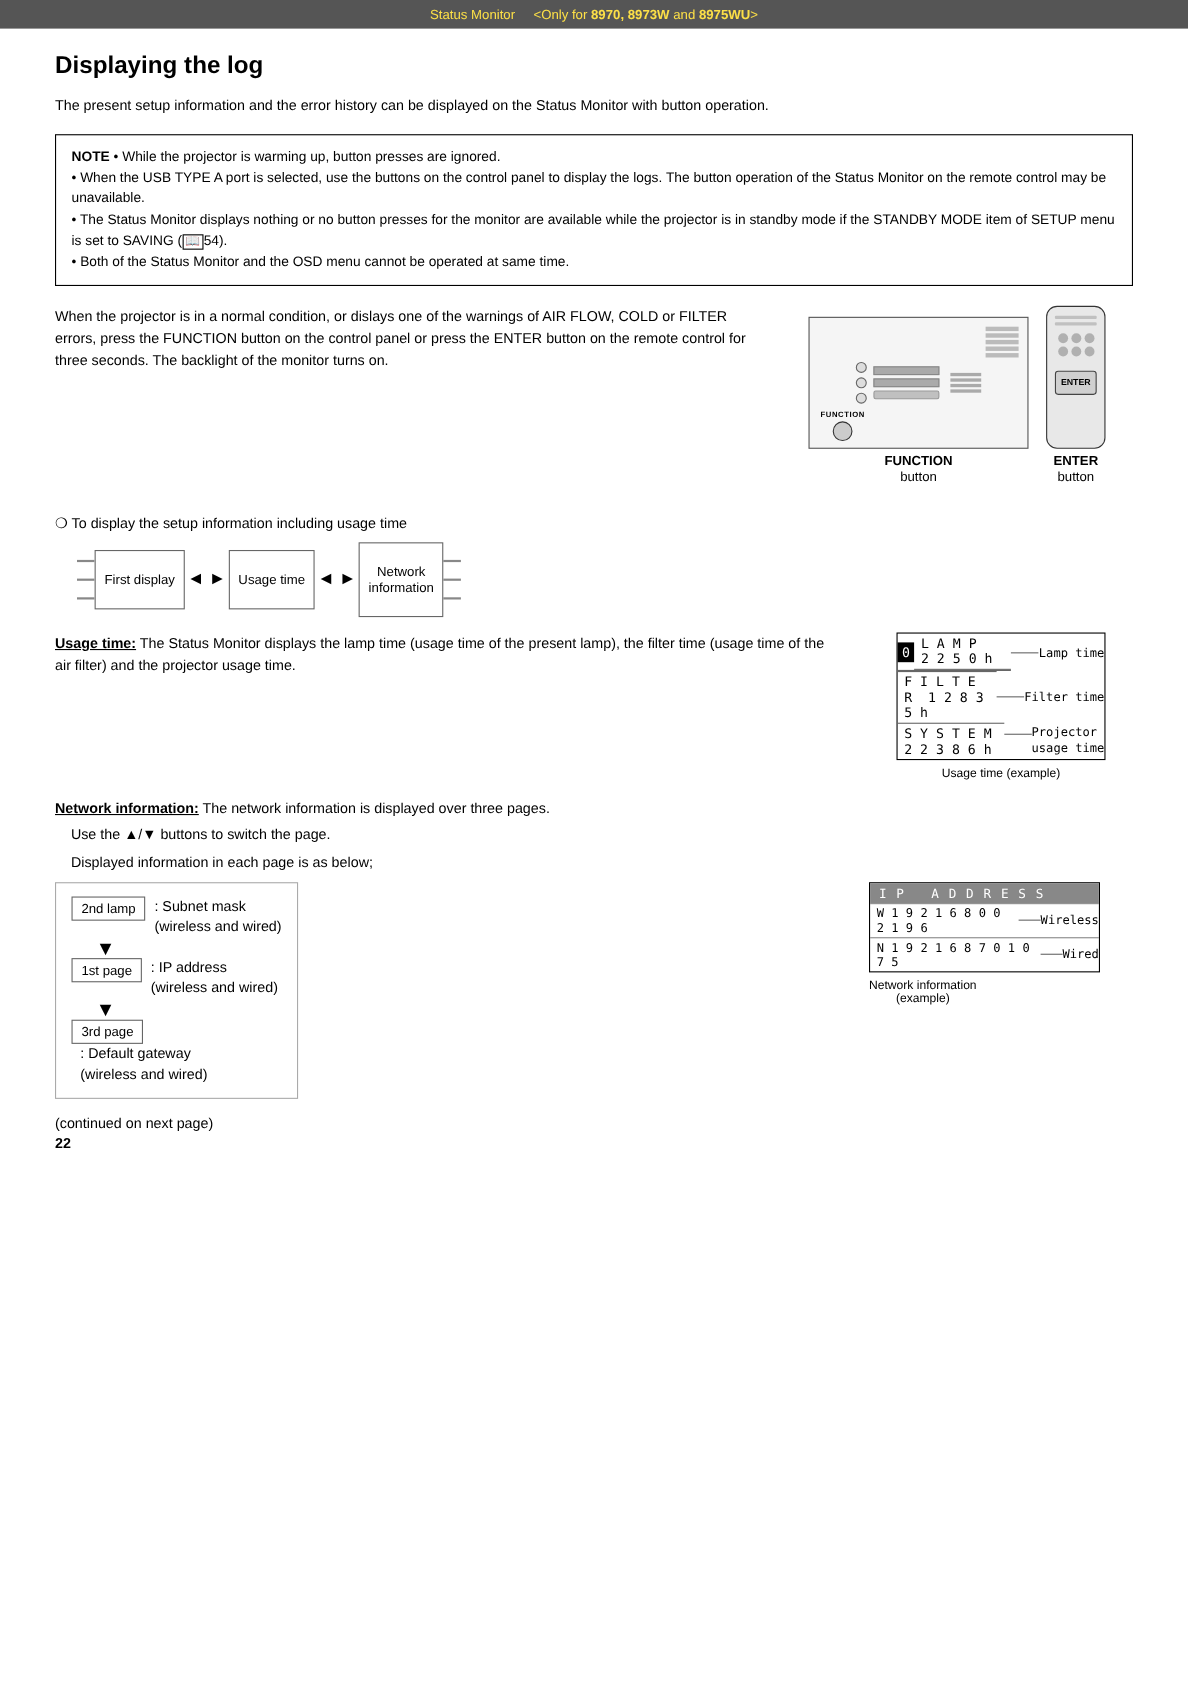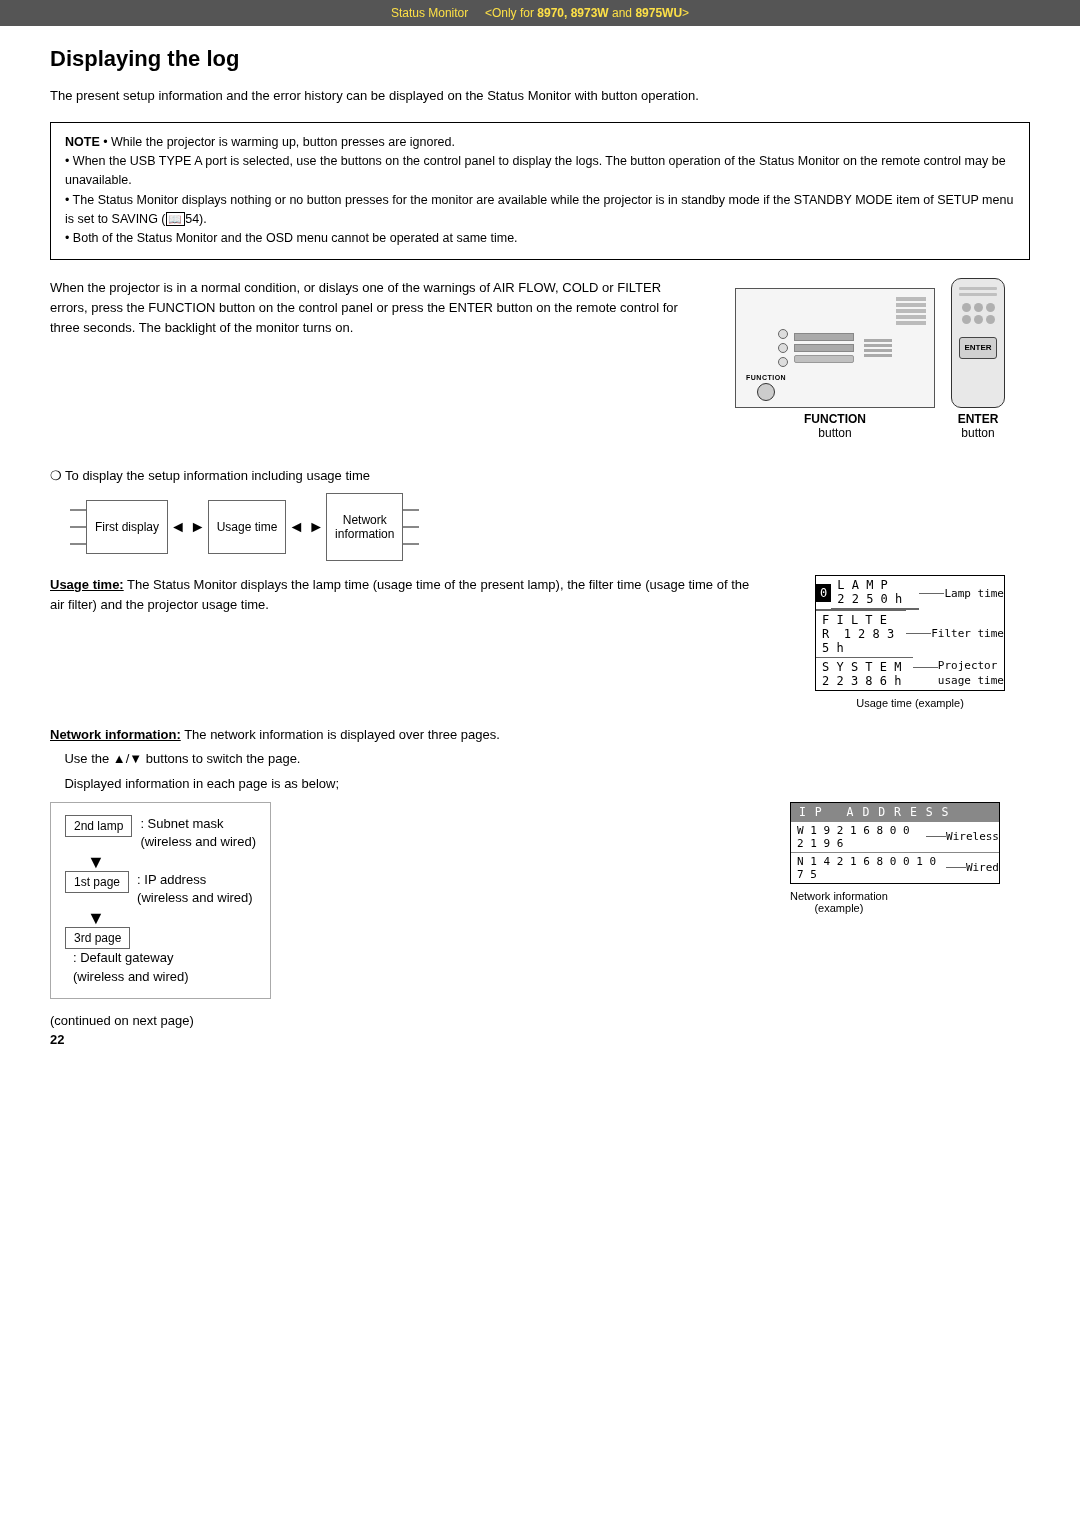--- a/index.html
+++ b/index.html
@@ -407,21 +407,21 @@
 
           <div class="ip-row-wrapper" style="display:flex;flex-direction:row;align-items:center;border-top:1px solid #888;">
             <div style="font-family:monospace;font-size:11px;padding:2px 6px;flex:1;">W 1 9 2 1 6 8 0 0 2 1 9 6</div>
             <div style="display:flex;align-items:center;">
               <div style="width:20px;height:1px;background:#666;"></div>
               <span style="font-size:11px;white-space:nowrap;">Wireless</span>
             </div>
           </div>
 
           <div class="ip-row-wrapper" style="display:flex;flex-direction:row;align-items:center;border-top:1px solid #888;">
-            <div style="font-family:monospace;font-size:11px;padding:2px 6px;flex:1;">N 1 4 2 1 6 8 0 0 1 0 7 5</div>
+            <div style="font-family:monospace;font-size:11px;padding:2px 6px;flex:1;">N 1 9 2 1 6 8 7 0 1 0 7 5</div>
             <div style="display:flex;align-items:center;">
               <div style="width:20px;height:1px;background:#666;"></div>
               <span style="font-size:11px;white-space:nowrap;">Wired</span>
             </div>
           </div>
         </div>
         <div class="net-caption" style="font-size:11px;text-align:center;margin-top:6px;">Network information<br>(example)</div>
       </div>
     </div>
   </div>

